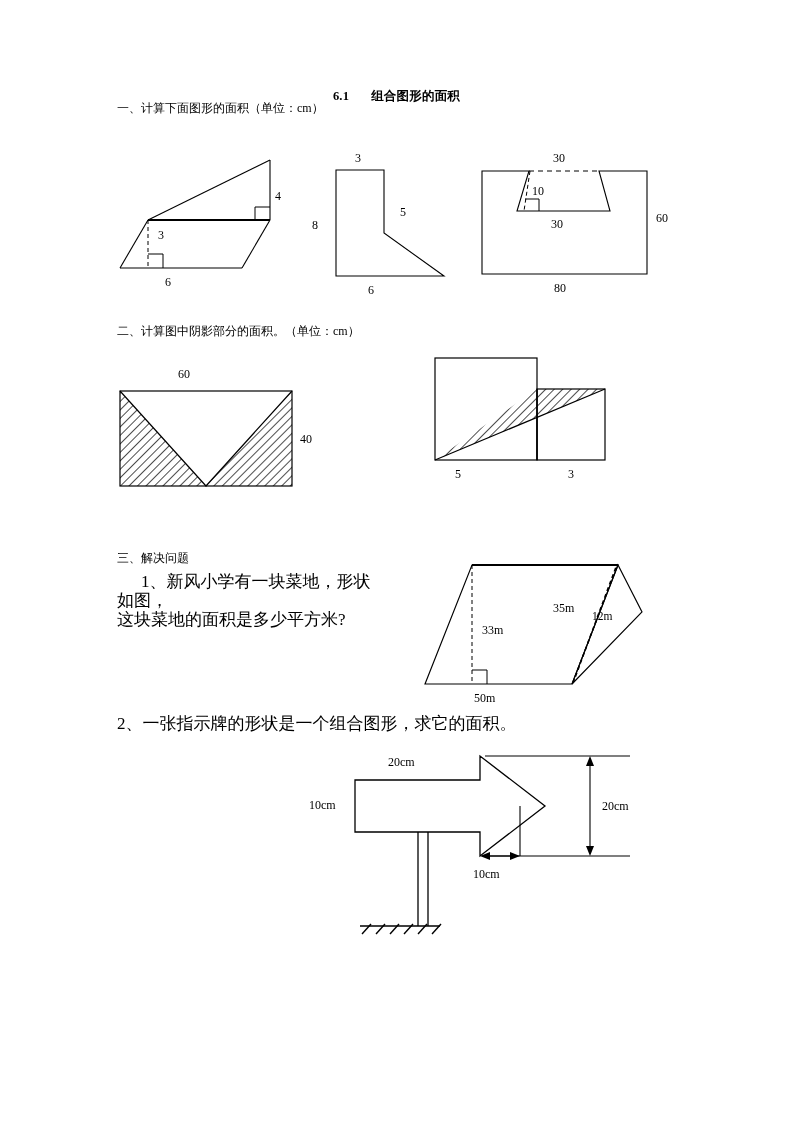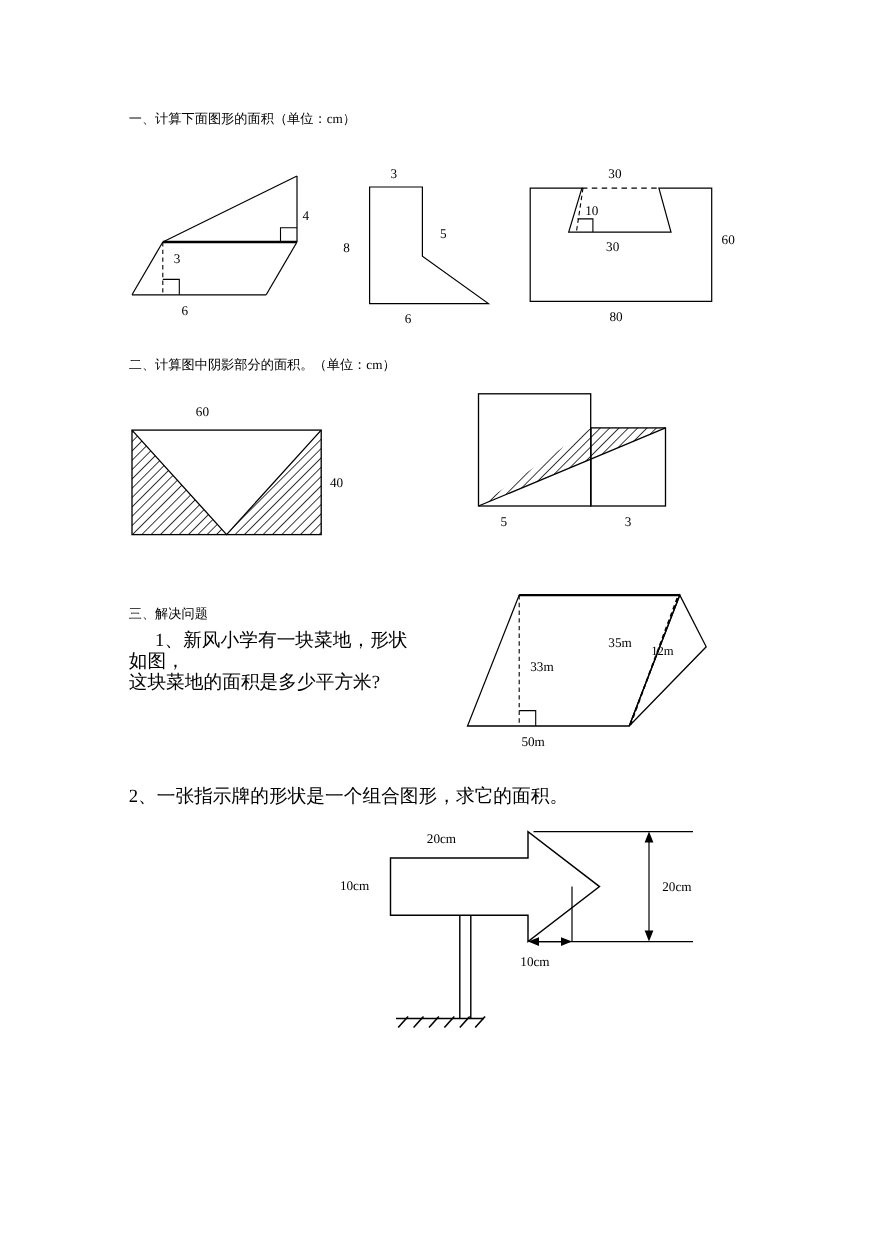--- a/index.html
+++ b/index.html
@@ -54,20 +54,23 @@
 
   
   svg { display: block; overflow: visible; }
   .fig { position: absolute; }
 </style>
 </head>
 <body>
 
 <div class="page">
 
+  <div class="doc-title">
+    <span class="num">6.1</span><span>组合图形的面积</span>
+  </div>
 
   <div class="sec-head" style="left:117px; top:100px;">一、计算下面图形的面积（单位：cm）</div>
 
   <div class="fig" style="left:112px; top:150px;">
     <svg width="180" height="125" viewBox="0 0 180 125">
 
       <g fill="none" stroke="#000000" stroke-width="1.1" stroke-linejoin="miter">
 
         <path d="M 8 118 L 36 70"></path>
 
@@ -171,21 +174,21 @@
     </svg>
     <div class="lbl" style="left:30px; top:120px;">5</div>
     <div class="lbl" style="left:143px; top:120px;">3</div>
   </div>
 
   <div class="sec-head" style="left:117px; top:550px;">三、解决问题</div>
 
   <div class="para" style="left:117px; top:572px; width:260px; text-indent:24px;">1、新风小学有一块菜地，形状如图，
 这块菜地的面积是多少平方米?</div>
 
-  <div class="fig" style="left:420px; top:528px;">
+  <div class="fig" style="left:420px; top:552px;">
     <svg width="250" height="150" viewBox="0 0 250 150">
       <g fill="none" stroke="#000000" stroke-width="1.15" stroke-linejoin="miter">
 
         <path d="M 5 132 L 152 132 L 198 13 L 52 13 Z"></path>
 
         <path d="M 52 13 L 198 13" stroke-width="2.1"></path>
 
         <path d="M 152 132 L 198 13 L 222 60 Z"></path>
 
         <path d="M 52 13 L 52 132" stroke-dasharray="4 3" stroke-width="1"></path>

